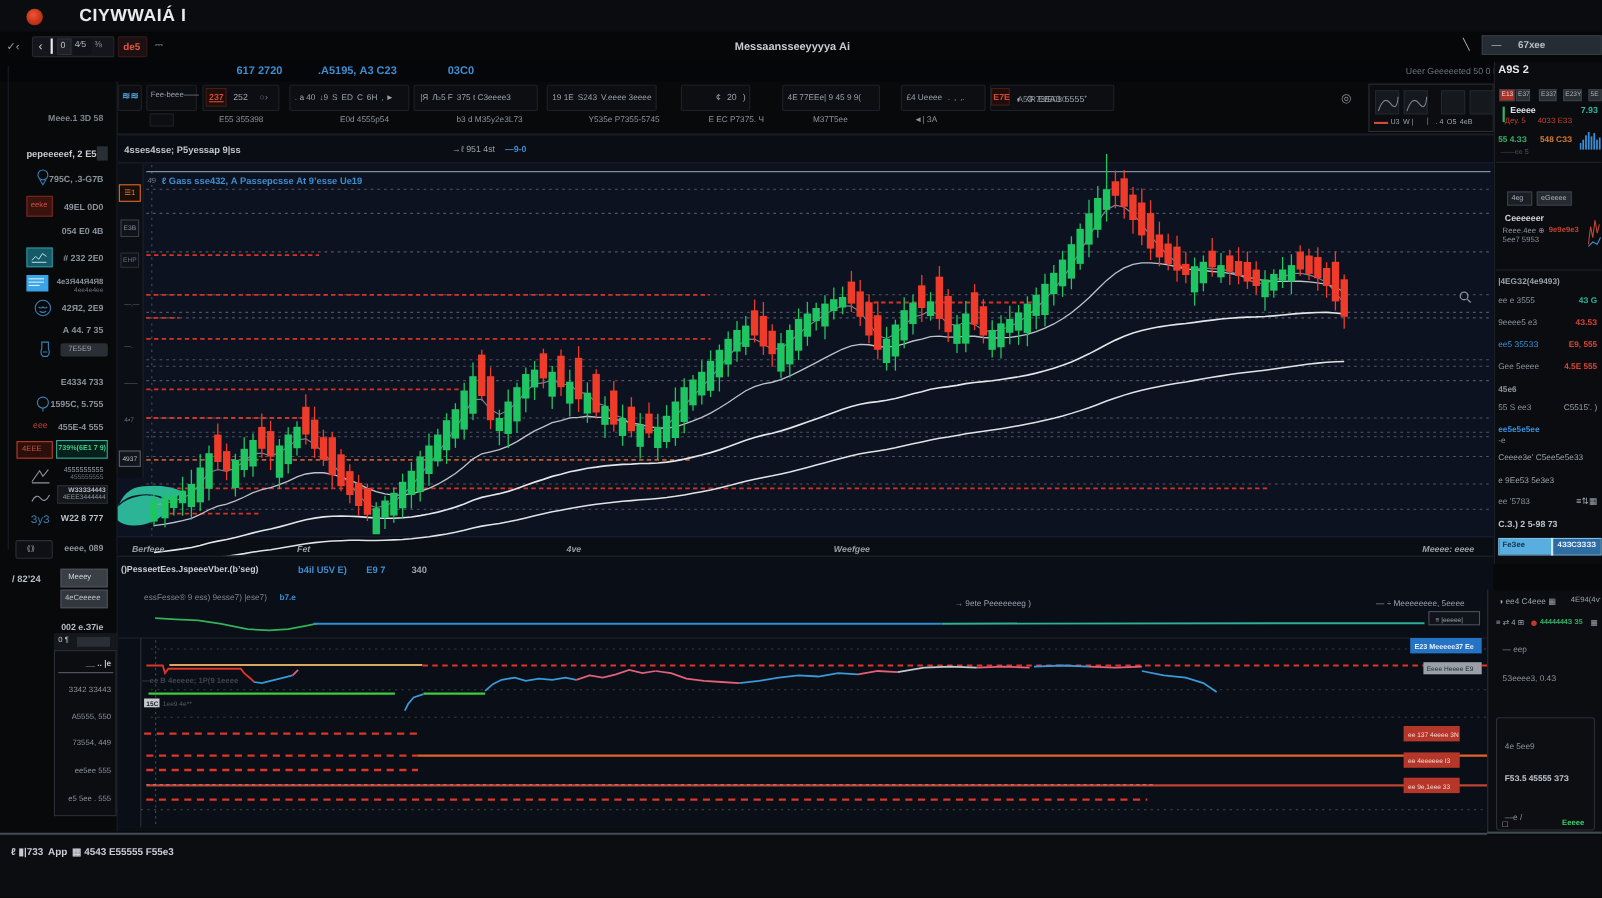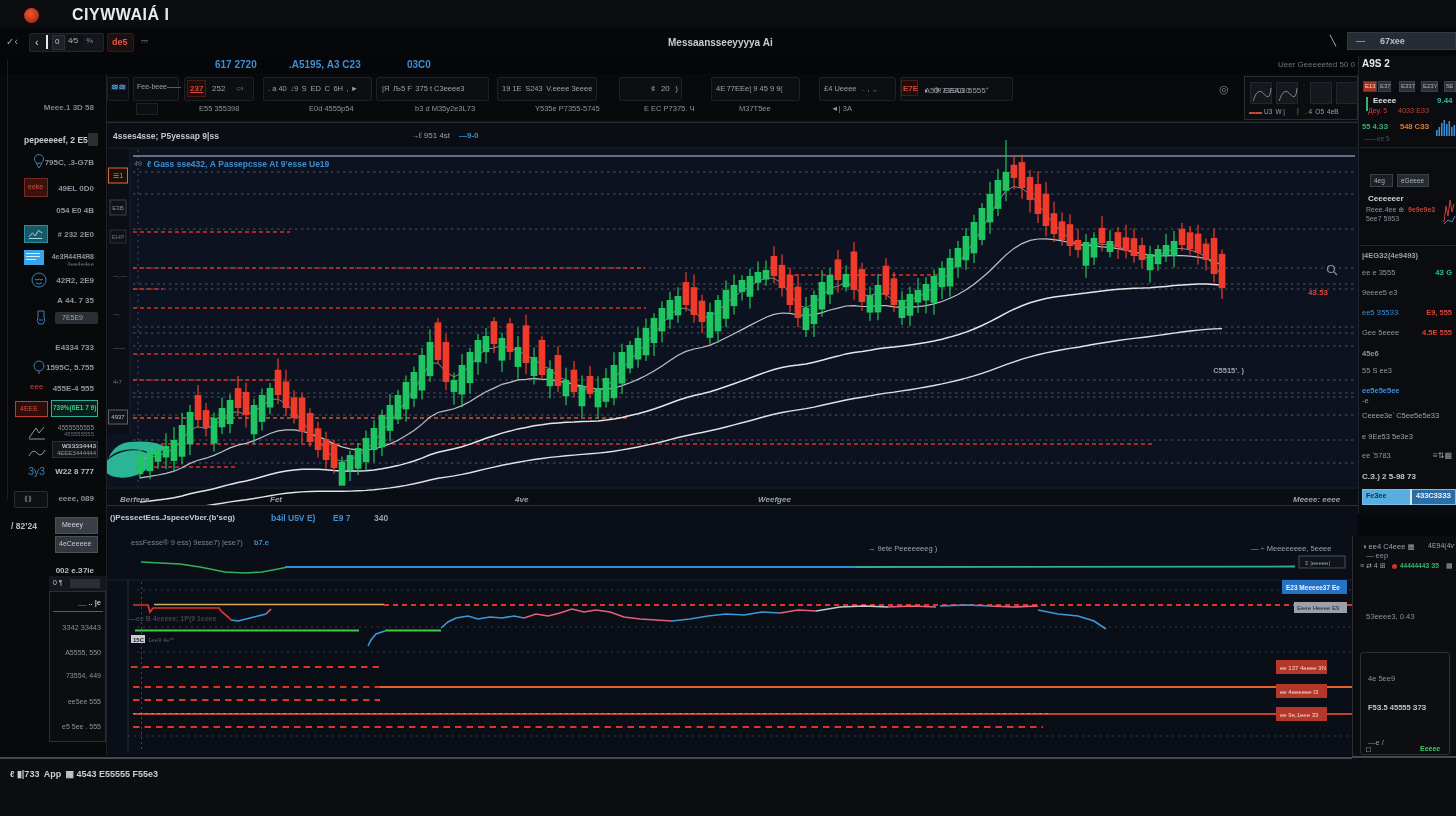--- a/index.html
+++ b/index.html
@@ -594,21 +594,21 @@
 <div class="abs" style="left:1378px;top:81px;width:13px;height:11px;background:#2a2e35;border:1px solid #3a4048;"></div>
 <div class="t" style="left:1380px;top:83px;font-size:6px;color:#aab2ba;">E37</div>
 <div class="abs" style="left:1399px;top:81px;width:16px;height:11px;background:#2a2e35;border:1px solid #3a4048;"></div>
 <div class="t" style="left:1401px;top:83px;font-size:6px;color:#aab2ba;">E337</div>
 <div class="abs" style="left:1421px;top:81px;width:17px;height:11px;background:#2a2e35;border:1px solid #3a4048;"></div>
 <div class="t" style="left:1423px;top:83px;font-size:6px;color:#aab2ba;">E23Y</div>
 <div class="abs" style="left:1444px;top:81px;width:12px;height:11px;background:#2a2e35;border:1px solid #3a4048;"></div>
 <div class="t" style="left:1446px;top:83px;font-size:6px;color:#aab2ba;">5E</div>
 <div class="abs" style="left:1366px;top:97px;width:2px;height:14px;background:#38b26a;"></div>
 <div class="t" style="left:1373px;top:96px;font-size:8px;color:#e0e3e7;font-weight:bold;">Eееее</div>
-<div class="t" style="left:1437px;top:96px;font-size:8px;color:#2db99e;font-weight:bold;">9.44</div>
+<div class="t" style="left:1437px;top:96px;font-size:8px;color:#2db99e;font-weight:bold;">7.93</div>
 <div class="t" style="left:1368px;top:107px;font-size:7px;color:#c04434;font-weight:normal;">Деу. 5</div>
 <div class="t" style="left:1398px;top:107px;font-size:7px;color:#c04434;font-weight:normal;">40ЗЗ ЕЗЗ</div>
 <div class="t" style="left:1362px;top:122px;font-size:7.5px;color:#38b26a;font-weight:bold;">55 4.ЗЗ</div>
 <div class="t" style="left:1400px;top:122px;font-size:7.5px;color:#d87f35;font-weight:bold;">548 СЗЗ</div>
 <svg class="abs" style="left:1436px;top:118px;" width="20" height="19">
     <rect x="0.0" y="12" width="1.6" height="6" fill="#3a8fd9"></rect>
     <rect x="2.5" y="9" width="1.6" height="9" fill="#3a8fd9"></rect>
     <rect x="5.0" y="5" width="1.6" height="13" fill="#3a8fd9"></rect>
     <rect x="7.5" y="2" width="1.6" height="16" fill="#3a8fd9"></rect>
     <rect x="10.0" y="6" width="1.6" height="12" fill="#3a8fd9"></rect>
@@ -628,47 +628,47 @@
 <div class="t" style="left:1366px;top:215px;font-size:7px;color:#8d949c;font-weight:normal;">5ее7 5953</div>
 <svg class="abs" style="left:1442px;top:196px;" width="14" height="30">
     <polyline points="2,26 4,10 6,20 8,4 10,16 12,8" fill="none" stroke="#c04434" stroke-width="1"></polyline>
     <polyline points="2,28 6,24 10,26 13,20" fill="none" stroke="#3a8fd9" stroke-width="1"></polyline>
   </svg>
 <div class="abs" style="left:1360px;top:245px;width:96px;height:1px;background:#20242b;"></div>
 <div class="t" style="left:1362px;top:251px;font-size:7.5px;color:#9aa2ab;font-weight:bold;">|4ЕGЗ2(4е9493)</div>
 <div class="t" style="left:1362px;top:268px;font-size:7.5px;color:#8d949c;font-weight:normal;">ее е 3555</div>
 <div class="t" style="left:0;top:268px;width:1452px;text-align:right;font-size:7.5px;color:#2db99e;font-weight:bold;">4З G</div>
 <div class="t" style="left:1362px;top:288px;font-size:7.5px;color:#8d949c;font-weight:normal;">9ееее5 е3</div>
-<div class="t" style="left:0;top:288px;width:1328px;text-align:right;font-size:7.5px;color:#d8453a;font-weight:bold;">4З.5З</div>
+<div class="t" style="left:0;top:288px;width:1452px;text-align:right;font-size:7.5px;color:#d8453a;font-weight:bold;">4З.5З</div>
 <div class="t" style="left:1362px;top:308px;font-size:7.5px;color:#3a8fd9;font-weight:normal;">ее5 З55ЗЗ</div>
 <div class="t" style="left:0;top:308px;width:1452px;text-align:right;font-size:7.5px;color:#d8453a;font-weight:bold;">E9, 555</div>
 <div class="t" style="left:1362px;top:328px;font-size:7.5px;color:#8d949c;font-weight:normal;">Gее 5ееее</div>
 <div class="t" style="left:0;top:328px;width:1452px;text-align:right;font-size:7.5px;color:#d8453a;font-weight:bold;">4.5E 555</div>
 <div class="t" style="left:1362px;top:349px;font-size:7.5px;color:#8d949c;font-weight:bold;">45е6</div>
 <div class="t" style="left:1362px;top:366px;font-size:7.5px;color:#8d949c;font-weight:normal;">55 Ѕ ее3</div>
-<div class="t" style="left:0;top:366px;width:1244px;text-align:right;font-size:7.5px;color:#9aa2ab;font-weight:bold;">C5515ʼ. )</div>
+<div class="t" style="left:0;top:366px;width:1452px;text-align:right;font-size:7.5px;color:#9aa2ab;font-weight:normal;">C5515ʼ. )</div>
 <div class="t" style="left:1362px;top:386px;font-size:7.5px;color:#3a8fd9;font-weight:bold;">ее5е5е5ее</div>
 <div class="t" style="left:1362px;top:396px;font-size:7.5px;color:#8d949c;font-weight:normal;">-е</div>
 <div class="t" style="left:1362px;top:411px;font-size:7.5px;color:#9aa2ab;font-weight:normal;">Cееее3еʼ C5ее5е5е33</div>
 <div class="t" style="left:1362px;top:432px;font-size:7.5px;color:#9aa2ab;font-weight:normal;">е 9Ее53 5е3е3</div>
 <div class="t" style="left:1362px;top:451px;font-size:7.5px;color:#8d949c;font-weight:normal;">ее ʼ5783</div>
 <div class="t" style="left:0;top:451px;width:1452px;text-align:right;font-size:8px;color:#9aa2ab;">≡⇅▦</div>
 <div class="t" style="left:1362px;top:472px;font-size:8px;color:#c0c5cc;font-weight:bold;">C.З.)  2 5-98 73</div>
 <div class="abs" style="left:1362px;top:489px;width:94px;height:16px;background:linear-gradient(90deg,#58aede 0 52%,#2e6da4 52% 100%);border:1px solid #7cc0e8;"></div>
 <div class="abs" style="left:1410px;top:489px;width:2px;height:16px;background:#cfe8f8;"></div>
 <div class="t" style="left:1366px;top:492px;font-size:7px;color:#10304a;font-weight:bold;">FеЗее</div>
 <div class="t" style="left:1416px;top:492px;font-size:7px;color:#eaf4fc;font-weight:bold;">4ЗЗСЗЗЗЗ</div>
 <div class="abs" style="left:1352px;top:536px;width:104px;height:221px;background:#0b0d11;border-left:1px solid #2a2e35;"></div>
 <div class="t" style="left:1362px;top:542px;font-size:7.5px;color:#9aa2ab;font-weight:normal;">◑ ее4 C4еее ▦</div>
 <div class="t" style="left:1428px;top:542px;font-size:7px;color:#9aa2ab;font-weight:normal;">4E94(4ѵ 4</div>
 <div class="t" style="left:1360px;top:562px;font-size:7px;color:#9aa2ab;font-weight:normal;">≡ ⇄ 4 ⊞</div>
 <div class="abs" style="left:1392px;top:564px;width:5px;height:5px;border-radius:50%;background:#c0392b;"></div>
 <div class="t" style="left:1400px;top:562px;font-size:6.5px;color:#38b26a;font-weight:bold;">4444444З З5</div>
 <div class="t" style="left:1446px;top:562px;font-size:7px;color:#9aa2ab;font-weight:normal;">▦</div>
-<div class="t" style="left:1366px;top:551px;font-size:7.5px;color:#8d949c;font-weight:normal;">— ееp</div>
+<div class="t" style="left:1366px;top:586px;font-size:7.5px;color:#8d949c;font-weight:normal;">— ееp</div>
 <div class="t" style="left:1366px;top:612px;font-size:7.5px;color:#8d949c;font-weight:normal;">5Зееее3, 0.4З</div>
 <div class="abs" style="left:1360px;top:652px;width:90px;height:103px;background:#0c0e12;border:1px solid #2b2f36;border-radius:3px;"></div>
 <div class="t" style="left:1368px;top:674px;font-size:7.5px;color:#8d949c;font-weight:normal;">4е 5ее9</div>
 <div class="t" style="left:1368px;top:703px;font-size:7.5px;color:#c0c5cc;font-weight:bold;">F5З.5 45555 З7З</div>
 <div class="t" style="left:1368px;top:738px;font-size:7.5px;color:#8d949c;font-weight:normal;">—е /</div>
 <div class="t" style="left:1366px;top:745px;font-size:8px;color:#c0c5cc;font-weight:normal;">□</div>
 <div class="t" style="left:1420px;top:745px;font-size:7px;color:#3ecb6a;font-weight:bold;">Еееее</div>
 
 <div class="abs" style="left:0;top:757px;width:1352px;height:2px;background:#434a54;"></div>
 <div class="abs" style="left:1352px;top:756px;width:104px;height:2px;background:#434a54;"></div>

